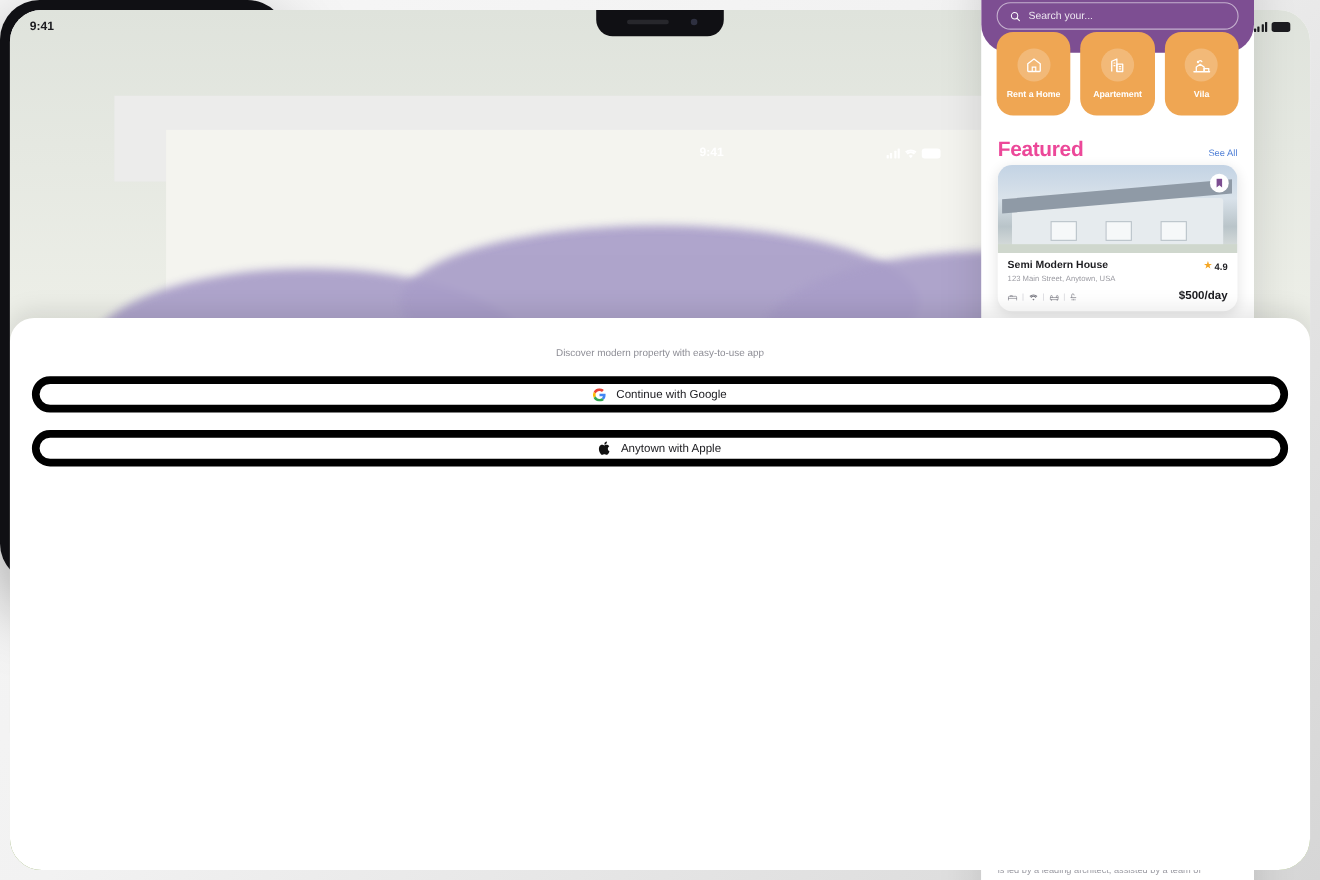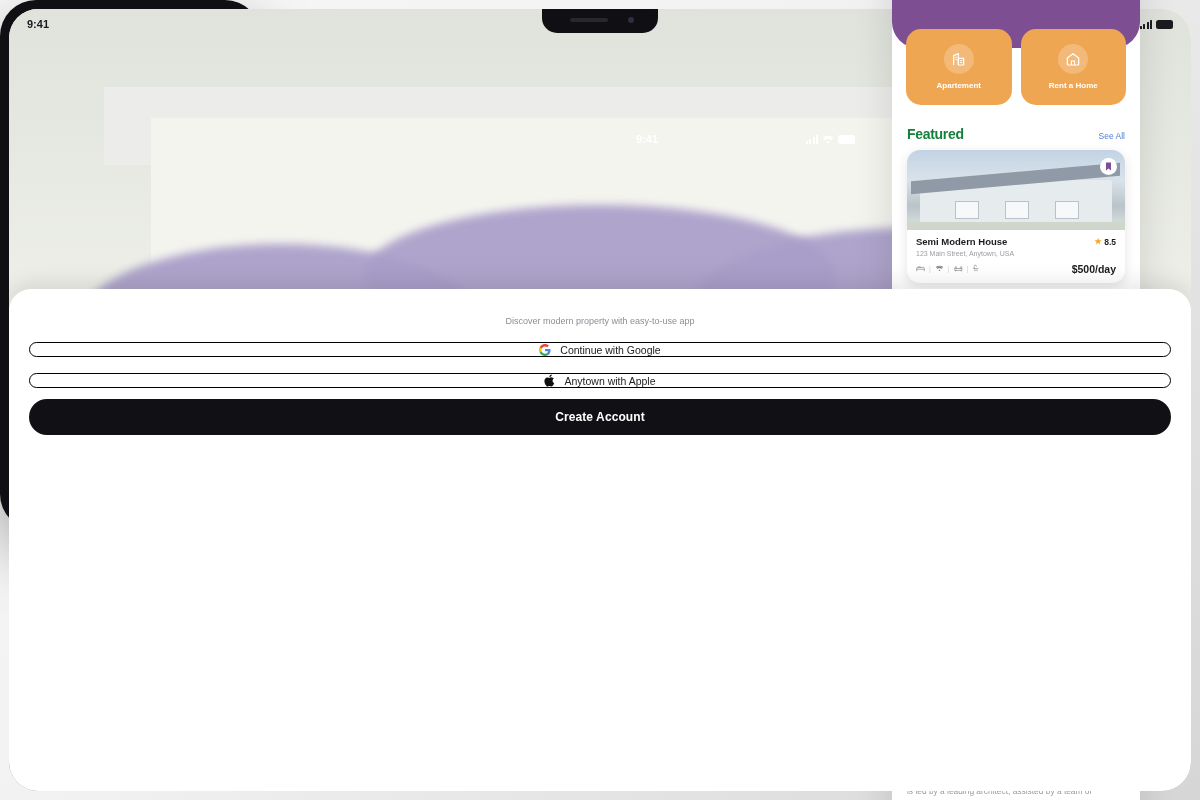--- a/index.html
+++ b/index.html
@@ -114,21 +114,21 @@
 
   .signup-card {
     position:absolute; left:0; right:0; bottom:0; top:280px;
     background:#fff; border-radius:22px 22px 0 0;
     padding:20px 20px 0; z-index:7;
     box-shadow:0 -6px 22px rgba(0,0,0,.10);
   }
   .signup-title { font-size:17.5px; font-weight:700; color:#17171a; text-align:center; letter-spacing:-.4px; }
   .signup-sub { margin-top:7px; font-size:9px; color:#8d8d95; text-align:center; }
   .sso {
-    margin-top:16px; height:15px; border:1px solid #000000; border-radius:17px;
+    margin-top:16px; height:33px; border:7px solid #000000; border-radius:17px;
     display:flex; align-items:center; justify-content:center; gap:9px;
     font-size:10.5px; color:#222226; cursor:pointer; background:#fff;
   }
   .or { margin-top:13px; text-align:center; font-size:10px; color:#6d6d75; }
   .cta {
     margin-top:11px; height:36px; border-radius:18px; background:#111115;
     display:flex; align-items:center; justify-content:center;
     font-size:12px; font-weight:700; color:#fff; letter-spacing:.1px; cursor:pointer;
   }
 
@@ -154,39 +154,39 @@
     gap:7px; cursor:pointer;
   }
   .cat-ic { width:30px; height:30px; border-radius:50%; background:rgba(255,255,255,.22);
             display:flex; align-items:center; justify-content:center; }
   .cat-lb { font-size:8px; color:#fff; font-weight:600; }
 
   .featured-row {
     position:absolute; top:178px; left:15px; right:15px;
     display:flex; align-items:baseline; justify-content:space-between;
   }
-  .featured-t { font-size:14px; font-weight:700; color:#15803d; letter-spacing:-.3px; }
+  .featured-t { font-size:19px; font-weight:700; color:#ec4899; letter-spacing:-.3px; }
   .see-all { font-size:8.5px; color:#4f7fd6; cursor:pointer; }
 
   .listing {
     position:absolute; left:15px; right:15px;
     background:#fff; border-radius:13px; overflow:hidden;
     box-shadow:0 3px 12px rgba(0,0,0,.11);
   }
   .listing .ph { height:80px; position:relative; overflow:hidden; }
   .bookmark {
     position:absolute; right:8px; top:8px; width:17px; height:17px; border-radius:50%;
     background:#fff; display:flex; align-items:center; justify-content:center; cursor:pointer;
   }
   .listing .body { padding:6px 9px 8px; }
   .l-top { display:flex; align-items:center; justify-content:space-between; }
   .l-name { font-size:9.5px; font-weight:700; color:#1c1c20;text-align:right; }
   .l-rate { font-size:8.5px; font-weight:700; color:#1c1c20; display:flex; align-items:center; gap:2.5px; }
   .l-addr { font-size:7px; color:#9b9ba2; margin-top:2.5px; }
-  .l-bot { display:flex; align-items:center; justify-content:space-between; margin-top:6px; }
+  .l-bot { display:flex; align-items:flex-end; justify-content:space-between; margin-top:6px; }
   .amen { display:flex; align-items:center; gap:4px; color:#7d7d86; }
   .amen span.sep { color:#d2d2d8; font-size:7px; }
   .l-price { font-size:10.5px; font-weight:700; color:#1c1c20; }
 
   
   #cardDetail {
     left:892px; top:446px; width:248px; height:400px;
     border-radius:24px; background:#fff; box-shadow:0 14px 40px rgba(0,0,0,.13);
   }
   #cardDetail .hero2 { position:absolute; top:0; left:0; right:0; height:240px; overflow:hidden; border-radius:24px 24px 0 0; }
@@ -375,48 +375,66 @@
 
       <div class="sso">
         <svg width="11" height="13" viewBox="0 0 24 28">
           <path fill="#111" d="M18.7 14.8c0-3.3 2.7-4.9 2.8-5-1.5-2.2-3.9-2.5-4.8-2.6-2-.2-4 1.2-5 1.2s-2.6-1.2-4.3-1.1c-2.2 0-4.2 1.3-5.4 3.3-2.3 4-0.6 9.9 1.6 13.1 1.1 1.6 2.4 3.4 4.1 3.3 1.6-.1 2.3-1.1 4.3-1.1s2.5 1.1 4.3 1c1.8 0 2.9-1.6 4-3.2 1.2-1.8 1.7-3.6 1.8-3.7-.1 0-3.4-1.3-3.4-5.2z"></path>
           <path fill="#111" d="M15.6 4.9c.9-1.1 1.5-2.6 1.3-4.1-1.3.1-2.9.9-3.8 2-.8 1-1.6 2.5-1.4 4 1.5.1 3-.8 3.9-1.9z"></path>
         </svg>
         <span>Anytown with Apple</span>
       </div>
 
 
-      <div class="cta">Create Account</div>
     </div>
   </div>
 </div>
 
 <div class="shot" id="cardHome">
   <div class="purple-head"></div>
 
+  <div class="searchbar">
+    <svg width="10" height="10" viewBox="0 0 24 24">
+      <circle cx="10.5" cy="10.5" r="7" stroke="#fff" stroke-width="2.2" fill="none"></circle>
+      <path d="M16 16l5 5" stroke="#fff" stroke-width="2.4" stroke-linecap="round"></path>
+    </svg>
+    <span>Search your...</span>
+  </div>
 
   <div class="cats">
+    <div class="cat">
+      <span class="cat-ic">
+        <svg width="16" height="16" viewBox="0 0 24 24">
+          <path d="M3.5 10.5 12 4l8.5 6.5V20a1 1 0 0 1-1 1h-15a1 1 0 0 1-1-1z" fill="none" stroke="#fff" stroke-width="1.8" stroke-linejoin="round"></path>
+          <path d="M9.6 21v-6h4.8v6" fill="none" stroke="#fff" stroke-width="1.6"></path>
+        </svg>
+      </span>
+      <span class="cat-lb">Rent a Home</span>
+    </div>
     <div class="cat">
       <span class="cat-ic">
         <svg width="16" height="16" viewBox="0 0 24 24">
           <path d="M4 21V7l7-3v17" fill="none" stroke="#fff" stroke-width="1.8" stroke-linejoin="round"></path>
           <path d="M11 21V11h8v10z" fill="none" stroke="#fff" stroke-width="1.8" stroke-linejoin="round"></path>
           <path d="M14.2 14.4h2.2M14.2 17.4h2.2M7 9.5h1.4M7 13h1.4" stroke="#fff" stroke-width="1.5" stroke-linecap="round"></path>
         </svg>
       </span>
       <span class="cat-lb">Apartement</span>
     </div>
     <div class="cat">
       <span class="cat-ic">
-        <svg width="16" height="16" viewBox="0 0 24 24">
-          <path d="M3.5 10.5 12 4l8.5 6.5V20a1 1 0 0 1-1 1h-15a1 1 0 0 1-1-1z" fill="none" stroke="#fff" stroke-width="1.8" stroke-linejoin="round"></path>
-          <path d="M9.6 21v-6h4.8v6" fill="none" stroke="#fff" stroke-width="1.6"></path>
+        <svg width="17" height="17" viewBox="0 0 24 24">
+          <path d="M2 20h20" stroke="#fff" stroke-width="1.8" stroke-linecap="round"></path>
+          <path d="M5 20v-6l5-3.5 5 3.5v6" fill="none" stroke="#fff" stroke-width="1.7" stroke-linejoin="round"></path>
+          <path d="M15 20v-4h6v4" fill="none" stroke="#fff" stroke-width="1.7" stroke-linejoin="round"></path>
+          <path d="M7.5 7.5c1.6-2 3.4-2 4.6-.4" fill="none" stroke="#fff" stroke-width="1.6" stroke-linecap="round"></path>
+          <circle cx="7.2" cy="7.6" r="1.5" fill="#fff"></circle>
         </svg>
       </span>
-      <span class="cat-lb">Rent a Home</span>
+      <span class="cat-lb">Vila</span>
     </div>
   </div>
 
   <div class="featured-row">
     <span class="featured-t">Featured</span>
     <span class="see-all">See All</span>
   </div>
 
   <div class="listing" style="top:202px">
     <div class="ph" style="background:linear-gradient(180deg,#c3d3e4 0%,#d9e2ea 38%,#b9c4c9 70%,#dfe3e0 100%)">
@@ -430,21 +448,21 @@
         <svg width="7" height="9" viewBox="0 0 14 18">
           <path d="M2 1h10v16l-5-4.2L2 17z" fill="#7d4e92"></path>
         </svg>
       </div>
     </div>
     <div class="body">
       <div class="l-top">
         <span class="l-name">Semi Modern House</span>
         <span class="l-rate">
           <span style="color:#f5a623;font-size:8px">★</span>
-          <span>8.5</span>
+          <span>4.9</span>
         </span>
       </div>
       <div class="l-addr">123 Main Street, Anytown, USA</div>
       <div class="l-bot">
         <span class="amen">
           <svg width="9" height="9" viewBox="0 0 24 24">
             <path d="M2 18v-7a2 2 0 0 1 2-2h16a2 2 0 0 1 2 2v7M2 14h20M6.5 9V7.5h5V9" stroke="#7d7d86" stroke-width="1.6" fill="none" stroke-linecap="round"></path>
           </svg>
           <span class="sep">|</span>
           <svg width="9" height="9" viewBox="0 0 24 18">

